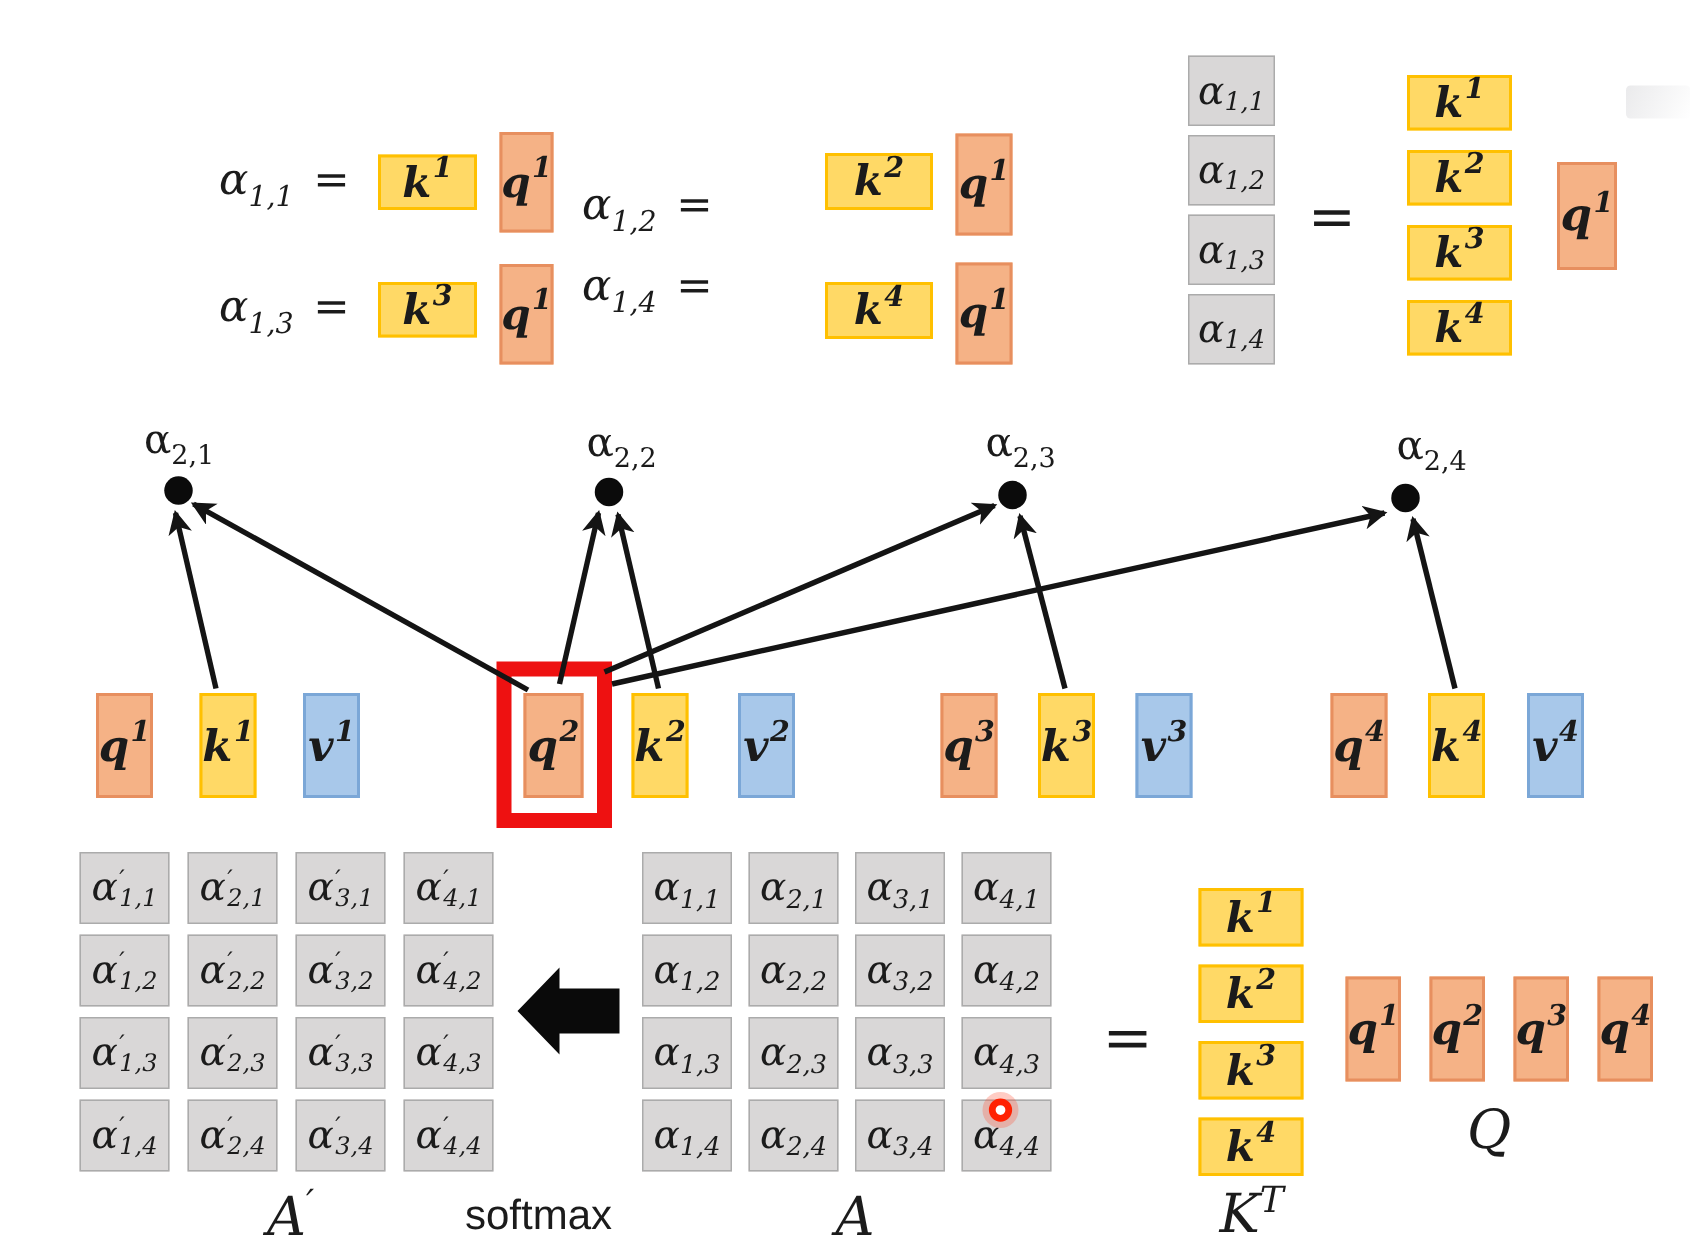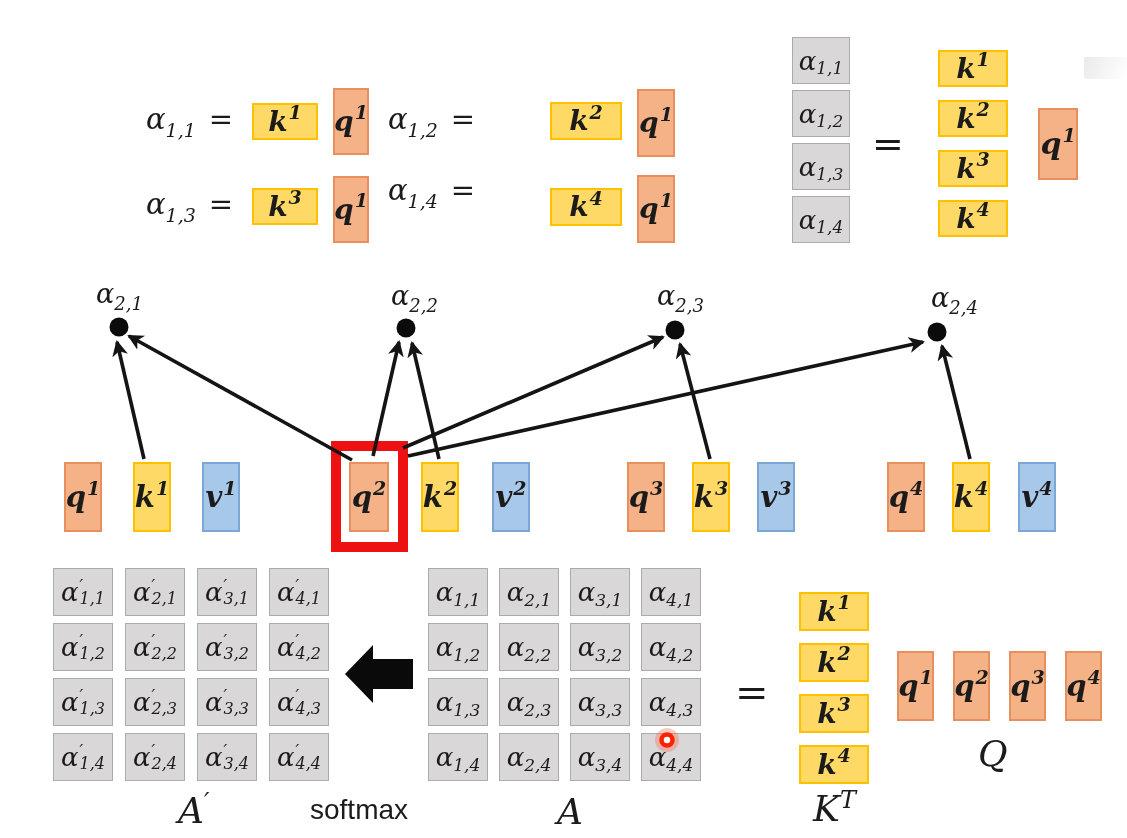--- a/index.html
+++ b/index.html
@@ -38,21 +38,21 @@
   .acolumn{position:absolute;display:flex;flex-direction:column;gap:6px;}
   .acolumn .gcell{width:58px;height:47px;}
   .kcolumn{position:absolute;display:flex;flex-direction:column;gap:13px;}
   .kcolumn .kbox{position:relative;width:70px;height:37px;}
   .ktcolumn{position:absolute;display:flex;flex-direction:column;gap:12px;}
   .ktcolumn .kbox{position:relative;width:70px;height:39px;}
   .qrow{position:absolute;display:flex;gap:19px;}
   .qrow .qbox{position:relative;width:37px;height:70px;font-size:29px;}
 
   
-  .nlabel{position:absolute;font-style:italic;font-size:27px;line-height:1;white-space:nowrap;}
+  .nlabel{position:absolute;font-size:27px;line-height:1;white-space:nowrap;}
   .nsub{font-size:18px;position:relative;top:7px;}
 
   
   .matrix{position:absolute;display:grid;grid-template-columns:repeat(4,60px);
           grid-auto-rows:48px;column-gap:12px;row-gap:7px;}
   .matrix.ma{column-gap:11px;}
   .mcell{background:var(--grayfill,#D9D7D7);border:1.5px solid var(--grayborder,#ABABAB);
          display:flex;align-items:center;justify-content:center;box-sizing:border-box;
          font-style:italic;font-size:26px;line-height:1;}
   .pstack{display:inline-flex;flex-direction:column;align-items:flex-start;line-height:1;margin-left:1px;}
@@ -77,21 +77,21 @@
   <span class="eqtext" style="left:146px;top:105px"><span>α</span><span class="gsub">1,1</span><span class="geq">=</span></span>
   <div class="kbox" style="left:252px;top:103px;width:66px;height:37px">
       <span>k</span>
       <span class="supd">1</span>
     </div>
   <div class="qbox" style="left:333px;top:88px;width:36px;height:67px">
       <span>q</span>
       <span class="supd">1</span>
     </div>
 
-  <span class="eqtext" style="left:388px;top:105px"><span>α</span><span class="gsub">1,2</span><span class="geq">=</span></span>
+  <span class="eqtext" style="left:388px;top:122px"><span>α</span><span class="gsub">1,2</span><span class="geq">=</span></span>
   <div class="kbox" style="left:550px;top:102px;width:72px;height:38px">
       <span>k</span>
       <span class="supd">2</span>
     </div>
   <div class="qbox" style="left:637px;top:89px;width:38px;height:68px">
       <span>q</span>
       <span class="supd">1</span>
     </div>
 
   <span class="eqtext" style="left:146px;top:190px"><span>α</span><span class="gsub">1,3</span><span class="geq">=</span></span>

